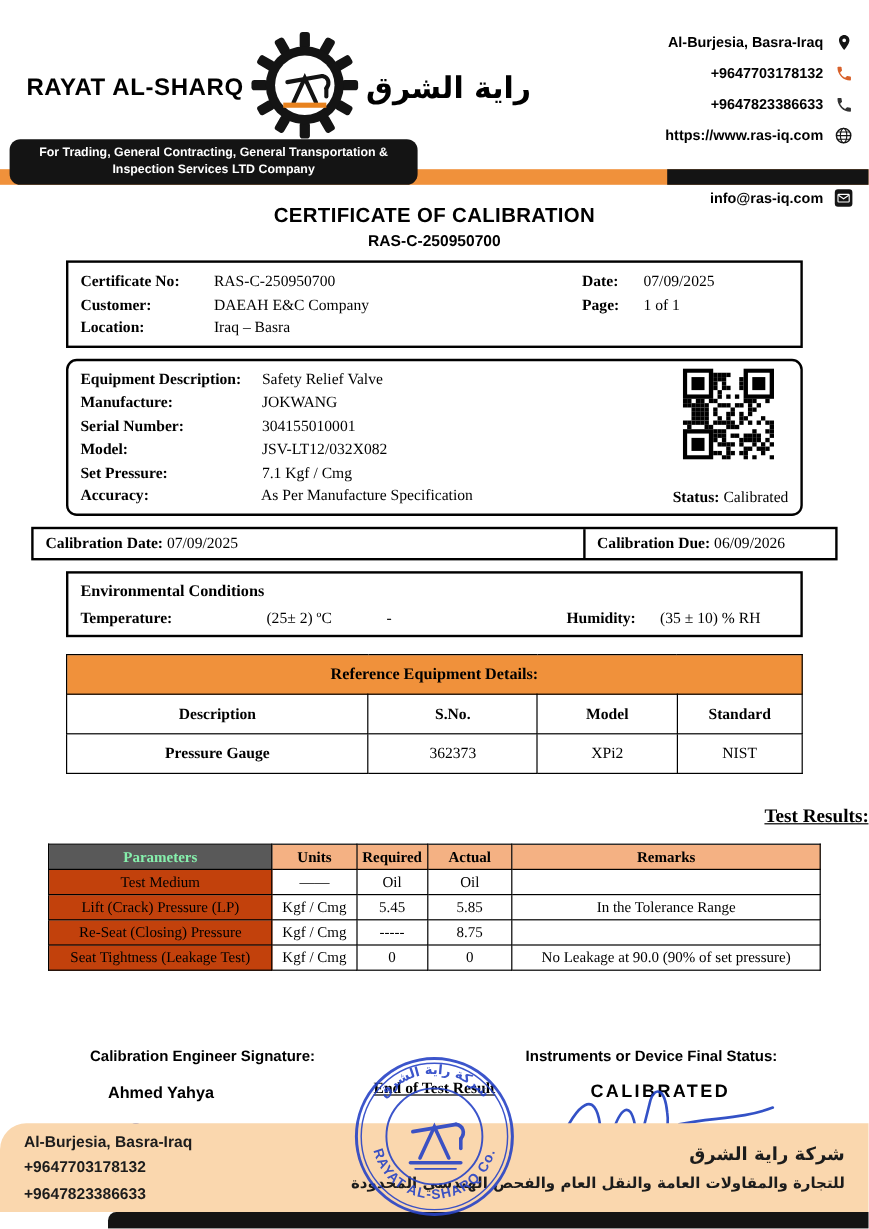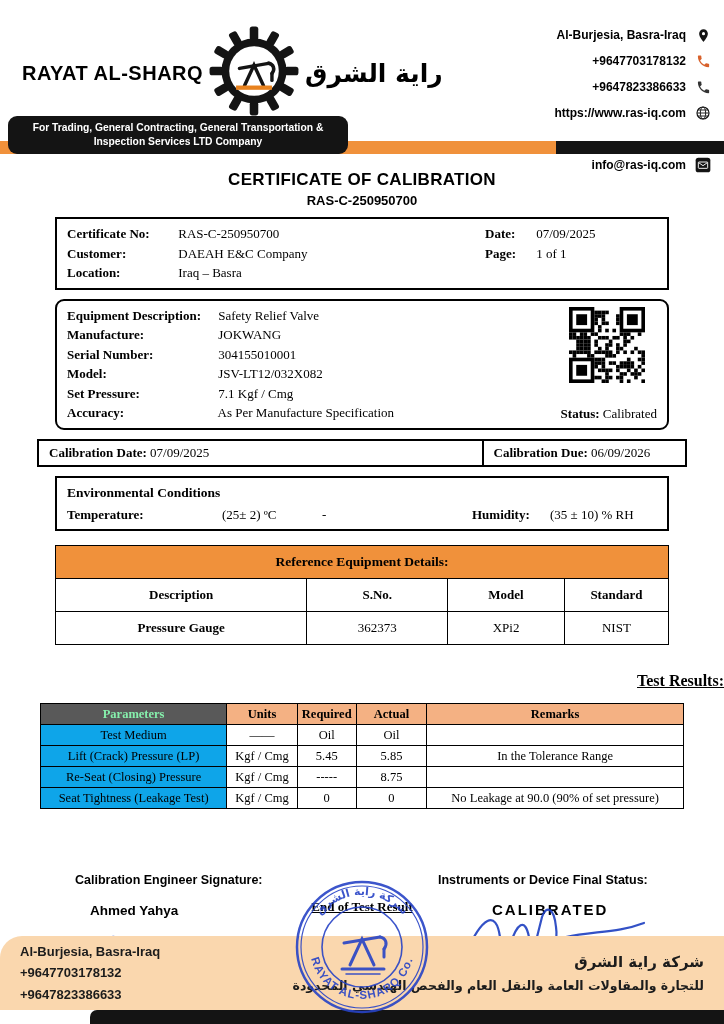--- a/index.html
+++ b/index.html
@@ -29,21 +29,21 @@
   .title-main { font-family:"Liberation Sans",sans-serif; font-weight:bold; font-size:17px; letter-spacing:.3px; }
   .title-ref  { font-family:"Liberation Sans",sans-serif; font-weight:bold; font-size:13px; margin-top:3px; }
 
   
   .bx { border:2px solid #000; margin:9px 55px 0; padding:5px 10px; position:relative; line-height:1.5; }
   .lbl { font-weight:bold; display:inline-block; }
   .w110 { width:108px; } .w140 { width:148px; } .w52 { width:48px; }
   .bx1-right { position:absolute; top:5px; right:10px; width:172px; }
   .qr { position:absolute; top:6px; right:22px; width:76px; height:76px; }
   .status { position:absolute; right:10px; bottom:4px; }
-  .bx3 { display:flex; margin:9px 37px 0; border:2px solid #000; padding:0; }
+  .bx3 { display:flex; margin:9px 26px 0; border:2px solid #000; padding:0; }
   .bx3 > div { padding:4px 10px; }
   .bx3-left { flex:0 0 68.5%; }
   .bx3-right { flex:1; border-left:2px solid #000; }
   .env-head { font-weight:bold; font-size:13.5px; }
   .env-row { display:flex; margin-top:2px; }
   .env-row .s1 { font-weight:bold; width:155px; }
   .env-row .s2 { width:100px; }
   .env-row .s3 { width:150px; }
   .env-row .s4 { font-weight:bold; width:78px; }
 
@@ -53,21 +53,21 @@
   .ref td, .ref th { border:1.5px solid #000; text-align:center; font-size:13px; padding:8px 4px; }
   .ref .ttl { background:#F0913B; font-weight:bold; font-size:13.5px; }
   .ref th { font-weight:bold; }
   .ref td.desc { font-weight:bold; }
 
   .tr-head { text-align:right; margin-top:27px; font-weight:bold; font-size:16px; text-decoration:underline; }
   .test { margin:13px 40px 0; width:644px; }
   .test th, .test td { border:1.5px solid #000; text-align:center; font-size:12.5px; padding:2px 4px; height:21px; }
   .test th { background:#F4B183; font-weight:bold; }
   .test th.param { background:#595959; color:#86efac; }
-  .test td.pcol { background:#0ea5e9; }
+  .test td.pcol { background:#c2410c; }
 
   
   .sig { position:relative; height:158px; margin-top:64px; font-family:"Liberation Sans",sans-serif; }
   .sig-l-label { position:absolute; left:55px; top:0; font-weight:bold; font-size:12.5px;margin-left:20px; }
   .sig-l-name  { position:absolute; left:90px; top:30px; font-weight:bold; font-size:13.5px; }
   .line-l { position:absolute; left:40px; top:68px; width:214px; height:2.5px; background:#000; }
   .sig-svg-l { position:absolute; left:55px; top:46px; }
   .center-txt { position:absolute; left:50%; transform:translateX(-50%); top:26px; font-weight:bold;
                 font-size:13px; font-family:"Liberation Serif",serif; text-decoration:underline; z-index:1; white-space:nowrap; }
   .stamp { position:absolute; left:50%; transform:translateX(-50%); top:4px; z-index:2; opacity:.9; }

